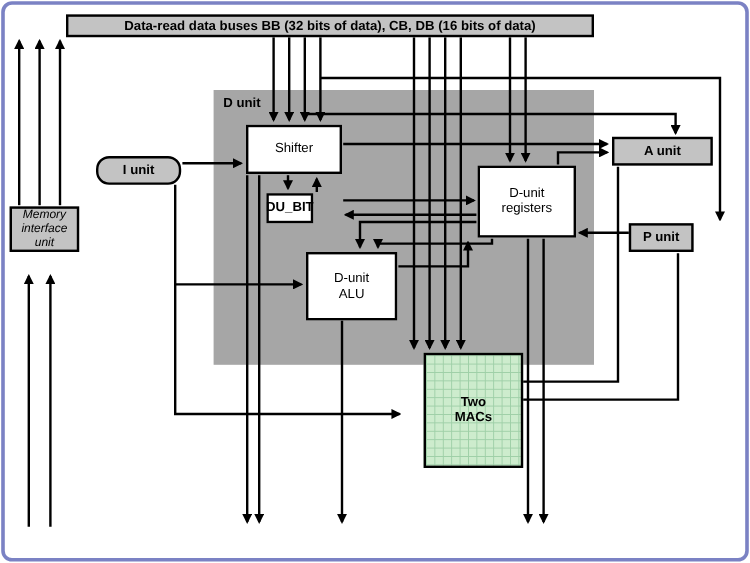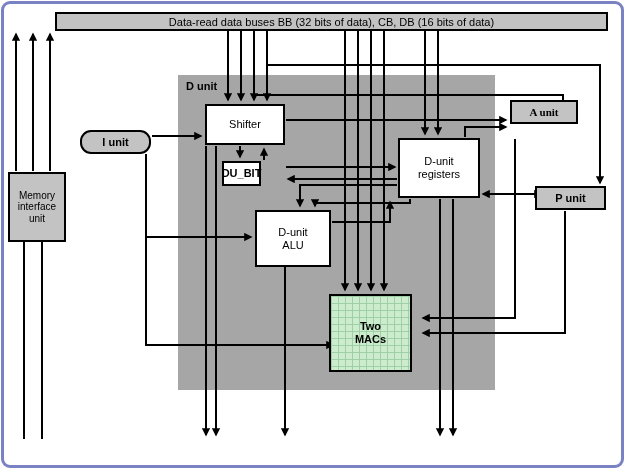--- a/index.html
+++ b/index.html
@@ -1,44 +1,44 @@
 <!DOCTYPE html>
 <html style="--frame-border: #7b82c4; --background: #ffffff; --bus-fill: #c3c3c3; --unit-fill: #c3c3c3; --d-unit-fill: #a6a6a6; --block-fill: #ffffff; --macs-fill: #cdeccd; --macs-grid: #9ecfa7; --border: #000000; --line: #000000;"><head>
 <meta charset="utf-8">
 <style>
   html,body{margin:0;padding:0;background:#ffffff;}
   body{width:625px;height:469px;overflow:hidden;font-family:"Liberation Sans",sans-serif;}
   .canvas{position:relative;width:625px;height:469px;background:var(--background,#fff);}
   .frame{position:absolute;inset:1px;border:3px solid var(--frame-border,#7b82c4);border-radius:9px;z-index:10;pointer-events:none;}
   svg.edges{position:absolute;left:0;top:0;width:625px;height:469px;z-index:1;}
-  .d-unit-bg{position:absolute;left:178px;top:75px;width:317px;height:315px;background:var(--d-unit-fill,#a6a6a6);z-index:0;}
+  .d-unit-bg{position:absolute;left:178px;top:75px;width:317px;height:229px;background:var(--d-unit-fill,#a6a6a6);z-index:0;}
   .d-unit-label{position:absolute;left:8px;top:5px;font-size:11px;font-weight:700;color:#000;}
-  .bus{position:absolute;left:55px;width:553px;height:19px;background:var(--bus-fill,#c3c3c3);
+  .bus{position:absolute;left:55px;width:440px;height:19px;background:var(--bus-fill,#c3c3c3);
        border:2px solid var(--border,#000);box-sizing:border-box;display:flex;align-items:center;
-       justify-content:center;z-index:2;font-size:11px;font-weight:400;color:#000;}
+       justify-content:center;z-index:2;font-size:11px;font-weight:700;color:#000;}
   .bus-top{top:12px;}
   .bus-bottom{top:440px;}
   .block{position:absolute;box-sizing:border-box;border:2px solid var(--border,#000);display:flex;
          align-items:center;justify-content:center;z-index:2;font-size:11px;color:#000;text-align:center;}
   .gray{background:var(--unit-fill,#c3c3c3);}
   .white{background:var(--block-fill,#fff);}
   .lbl{white-space:pre-line;line-height:1.15;}
   .bold{font-weight:700;}
-  .memory{left:8px;top:172px;width:58px;height:70px;font-size:10px;}
+  .memory{left:8px;top:172px;width:58px;height:38px;font-size:10px;font-style:italic;}
   .i-unit{left:80px;top:130px;width:71px;height:24px;border-radius:11px;}
   .shifter{left:205px;top:104px;width:80px;height:41px;}
   .du-bit{left:222px;top:161px;width:39px;height:25px;}
   .registers{left:398px;top:138px;width:82px;height:60px;}
   .alu{left:255px;top:210px;width:76px;height:57px;}
-  .macs{left:329px;top:294px;width:83px;height:78px;background-color:var(--macs-fill,#cdeccd);
+  .macs{left:353px;top:294px;width:83px;height:96px;background-color:var(--macs-fill,#cdeccd);
         background-image:linear-gradient(var(--macs-grid,#9ecfa7) 1px,transparent 1px),
                          linear-gradient(90deg,var(--macs-grid,#9ecfa7) 1px,transparent 1px);
         background-size:7px 7px;}
-  .a-unit{left:510px;top:100px;width:68px;height:24px;font-family:Liberation Serif, serif;}
-  .p-unit{left:535px;top:186px;width:71px;height:24px;}
+  .a-unit{left:510px;top:114px;width:84px;height:24px;}
+  .p-unit{left:524px;top:186px;width:54px;height:24px;}
 </style>
 </head>
 <body>
 
 <div class="canvas">
 
   <div class="d-unit-bg">
     <span class="d-unit-label">D unit</span>
   </div>
 

